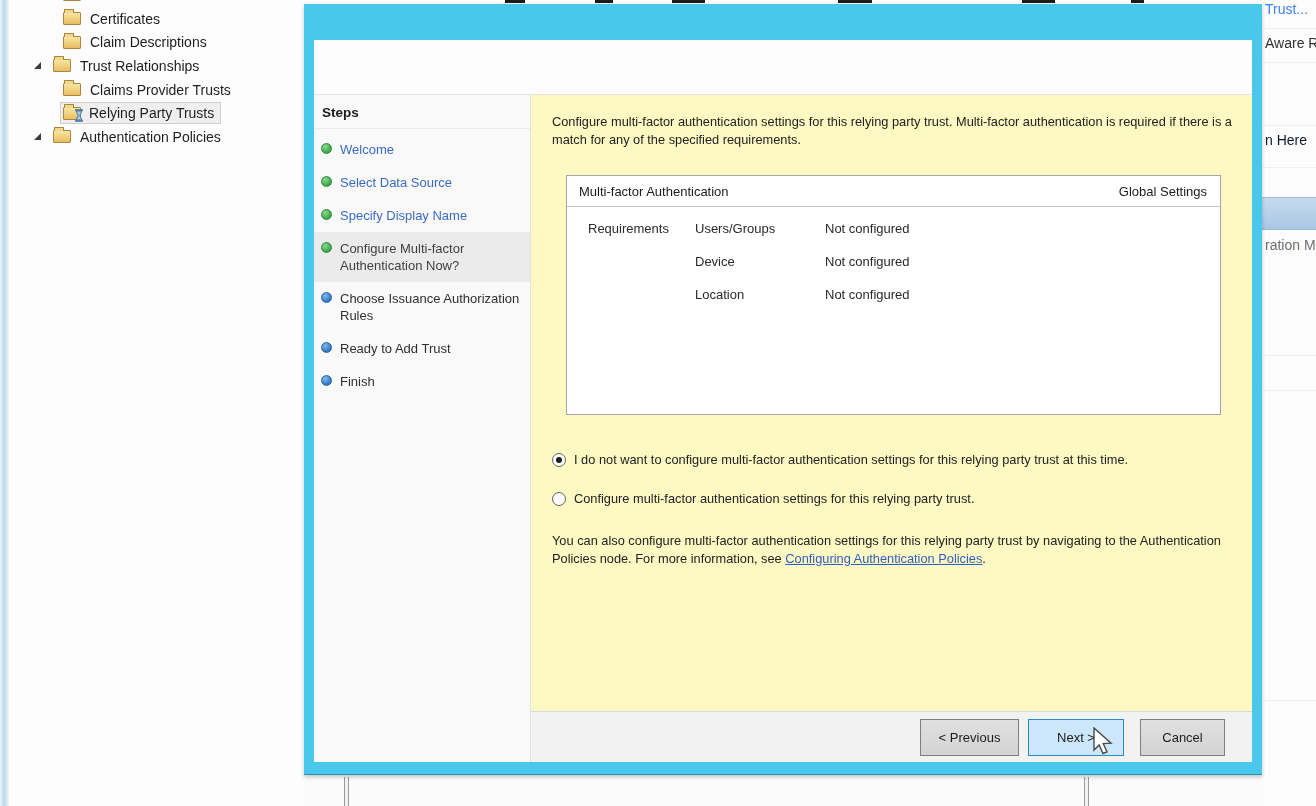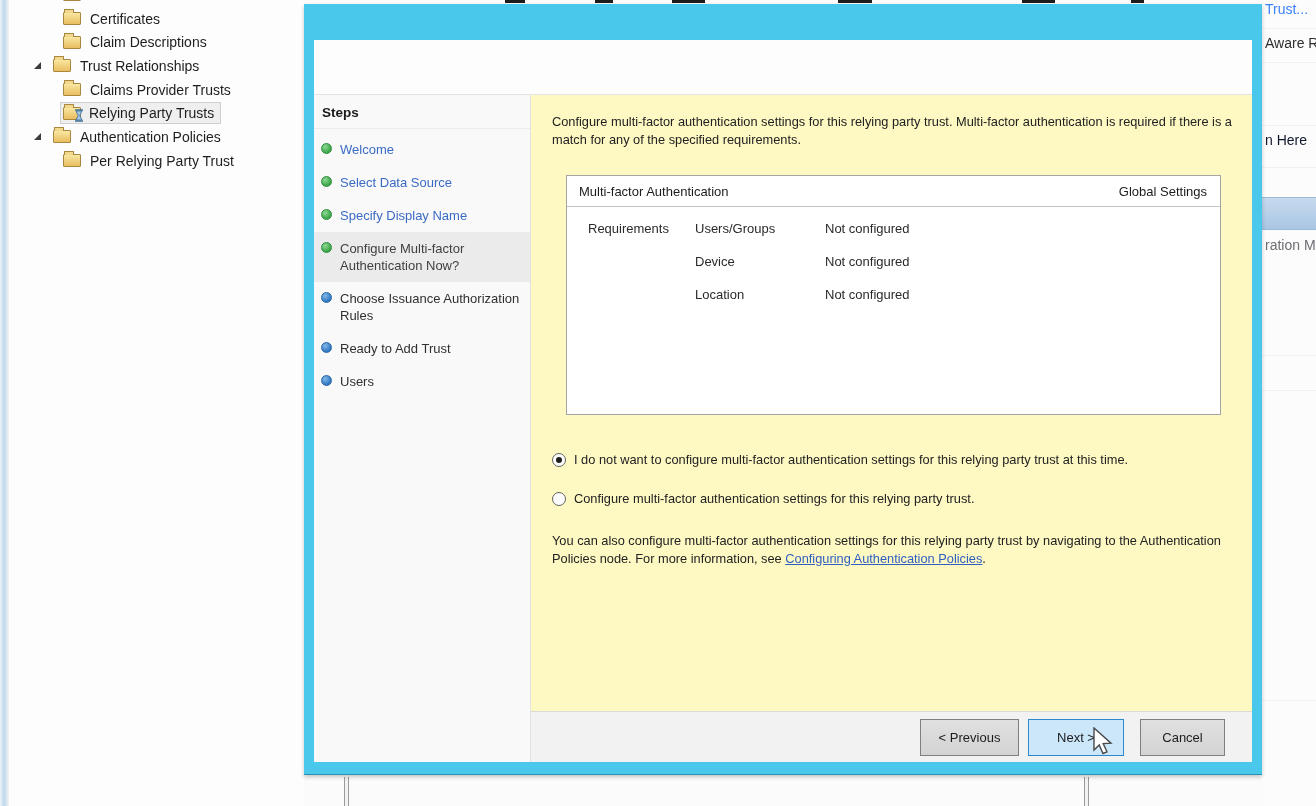--- a/index.html
+++ b/index.html
@@ -141,24 +141,20 @@
           </svg>
         </span>
         <span class="tree-label">Relying Party Trusts</span>
       </span>
     </div>
     <div class="tree-row lvl1">
       <span class="twisty"></span>
       <span class="folder"></span>
       <span class="tree-label">Authentication Policies</span>
     </div>
-    <div class="tree-row lvl2">
-      <span class="folder"></span>
-      <span class="tree-label">Per Relying Party Trust</span>
-    </div>
   </div>
 </div>
 
 <div class="right-strip">
   <div class="rp-line" style="top:28px"></div>
   <div class="rp-line" style="top:62px"></div>
   <div class="rp-line" style="top:125px"></div>
   <div class="rp-line" style="top:167px"></div>
   <div class="rp-highlight"></div>
   <div class="rp-line" style="top:355px"></div>
@@ -209,21 +205,21 @@
         <div class="step step-upcoming">
           <span class="dot dot-todo"></span>
           <span class="step-label">Choose Issuance Authorization Rules</span>
         </div>
         <div class="step step-upcoming">
           <span class="dot dot-todo"></span>
           <span class="step-label">Ready to Add Trust</span>
         </div>
         <div class="step step-upcoming">
           <span class="dot dot-todo"></span>
-          <span class="step-label">Users</span>
+          <span class="step-label">Finish</span>
         </div>
       </div>
 
       <div class="page">
         <div class="page-content">
           <p class="intro">Configure multi-factor authentication settings for this relying party trust. Multi-factor authentication is required if there is a match for any of the specified requirements.</p>
 
           <div class="groupbox">
             <div class="groupbox-head">
               <span class="groupbox-title">Multi-factor Authentication</span>

